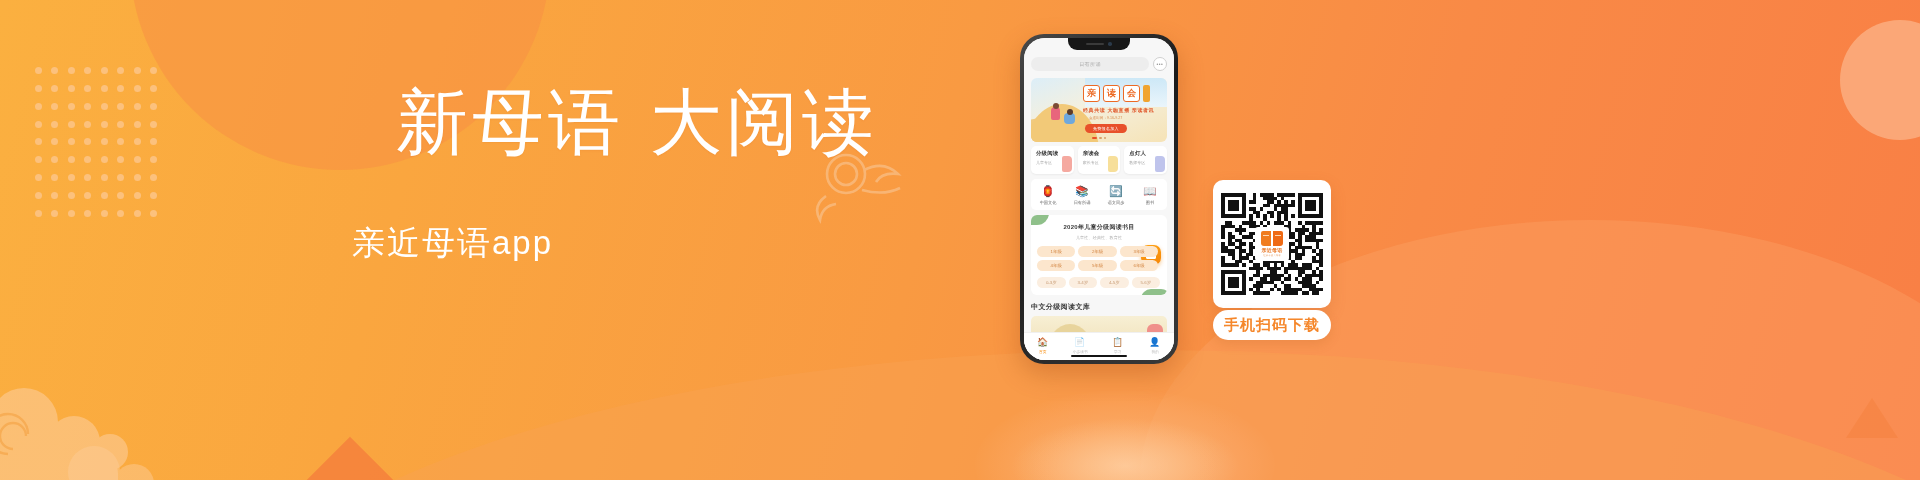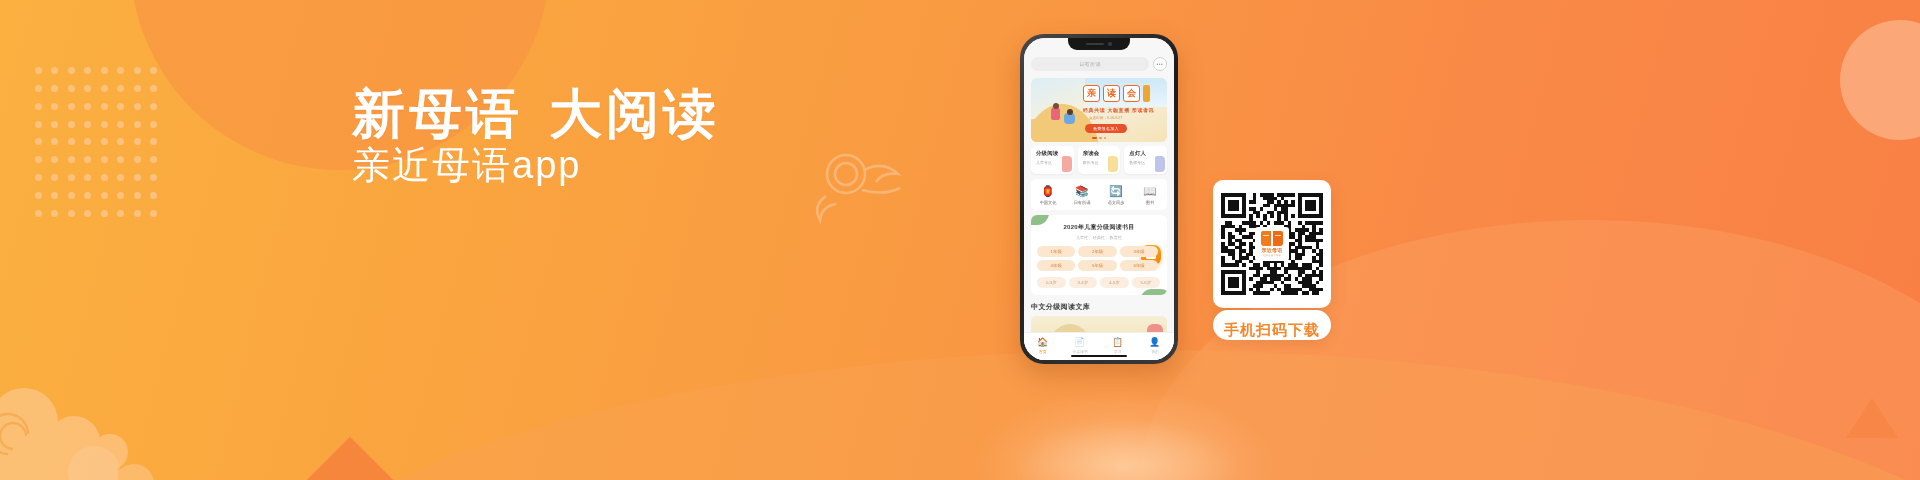--- a/index.html
+++ b/index.html
@@ -112,32 +112,34 @@
     border-radius:50%;
     background:radial-gradient(ellipse at center,
        rgba(255,215,175,.6) 0%, rgba(255,215,175,0) 70%);
   }
 
   
   .copy { position:absolute; left:352px; top:86px; width:660px; }
 
   .headline {
     font-family:"DejaVu Serif","Liberation Serif", serif;
-    font-weight:700;
-    font-size:53px;
+    font-weight:400;
+    font-size:72px;
     line-height:1.02;
     color:#FFFFFF;
     letter-spacing:4px;
     white-space:nowrap;
     text-shadow:0 1px 2px rgba(200,90,20,.10);
+    margin-left:44px;
   }
   .headline .gap { display:inline-block; width:26px; }
 
   .subtitle {
-    font-size:38px;
+    margin-top:62px;
+    font-size:33px;
     font-weight:300;
     color:#FFFFFF;
     letter-spacing:2px;
     white-space:nowrap;
   }
   .tagline {
     margin-top:30px;
     font-size:23px;
     font-weight:300;
     color:#FFFFFF;
@@ -323,21 +325,21 @@
   .qr-logo .bookmark .rp { right:0; border-radius:0 2px 3px 0; background:#EF6A14; }
   .qr-logo .bookmark .lp::after{content:"";position:absolute;left:2px;top:4px;width:6px;height:1px;background:#FCD9B5;}
   .qr-logo .bookmark .rp::after{content:"";position:absolute;right:2px;top:4px;width:6px;height:1px;background:#FCD9B5;}
   .qr-logo .nm { font-size:5px; font-weight:700; color:#E8701A; letter-spacing:.3px; }
   .qr-logo .tg2 { font-size:2.4px; color:#E8A06A; letter-spacing:.1px; }
 
   .qr-btn {
     position:absolute; left:1213px; top:310px;
     width:118px; height:30px;
     background:#fff; border-radius:16px;
-    display:flex; align-items:flex-end; justify-content:center;
+    display:flex; align-items:center; justify-content:center;
     box-shadow:0 4px 12px rgba(170,80,20,.16);
   }
   .qr-btn span { font-size:15px; font-weight:700; color:#F5872B; letter-spacing:1px; }
 </style>
 </head>
 <body>
 
 <div id="banner">
 
   <div class="decor circle-tl"></div>

